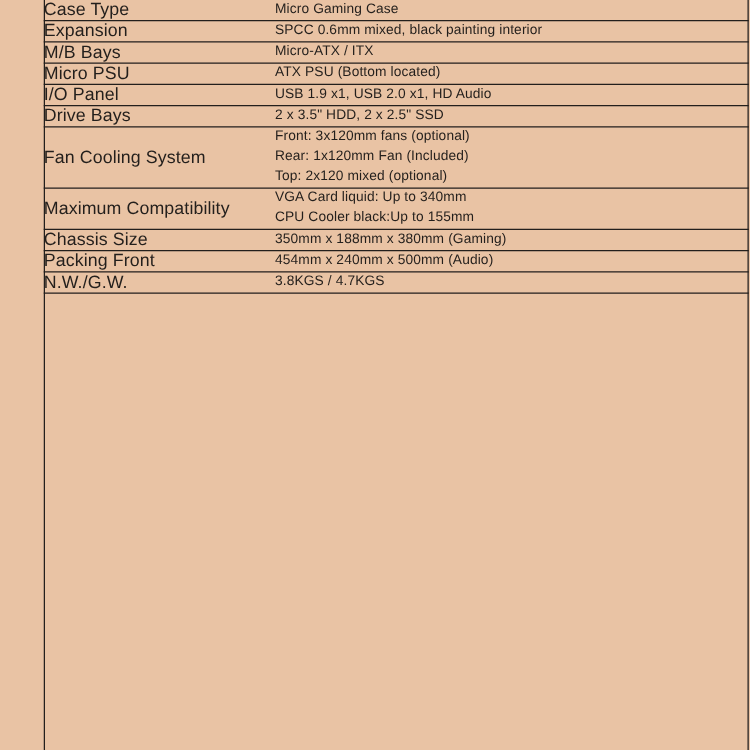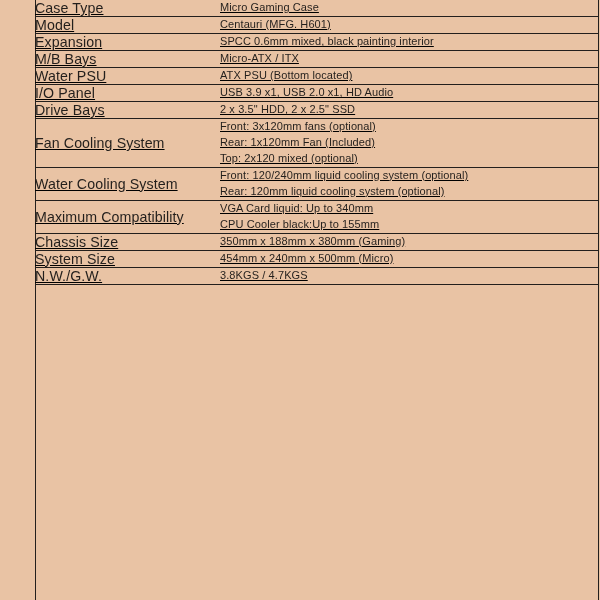--- a/index.html
+++ b/index.html
@@ -19,21 +19,20 @@
     height: 600px;
     background: #e9c3a4;
   }
   table.spec {
     position: absolute;
     left: 35px;
     top: -1px;
     width: 564px;
     border-collapse: collapse;
     table-layout: fixed;
-    text-decoration: underline;
   }
   table.spec td {
     border-top: 1.4px solid #231f1c;
     border-bottom: 1.4px solid #231f1c;
     border-left: none;
     border-right: none;
     padding: 0;
     vertical-align: middle;
     color: #231f1c;
   }
@@ -82,99 +81,86 @@
   <table class="spec">
     <tbody>
 
       <tr>
         <td class="label">Case Type</td>
         <td class="value">
           <span class="line">Micro Gaming Case</span>
         </td>
       </tr>
 
-      <tr>
-        <td class="label">Model</td>
-        <td class="value">
-          <span class="line">Centauri (MFG. H601)</span>
-        </td>
-      </tr>
 
       <tr>
         <td class="label">Expansion</td>
         <td class="value">
           <span class="line">SPCC 0.6mm mixed, black painting interior</span>
         </td>
       </tr>
 
       <tr>
         <td class="label">M/B Bays</td>
         <td class="value">
           <span class="line">Micro-ATX / ITX</span>
         </td>
       </tr>
 
       <tr>
-        <td class="label">Water PSU</td>
+        <td class="label">Micro PSU</td>
         <td class="value">
           <span class="line">ATX PSU (Bottom located)</span>
         </td>
       </tr>
 
       <tr>
         <td class="label">I/O Panel</td>
         <td class="value">
-          <span class="line">USB 3.9 x1, USB 2.0 x1, HD Audio</span>
+          <span class="line">USB 1.9 x1, USB 2.0 x1, HD Audio</span>
         </td>
       </tr>
 
       <tr>
         <td class="label">Drive Bays</td>
         <td class="value">
           <span class="line">2 x 3.5" HDD, 2 x 2.5" SSD</span>
         </td>
       </tr>
 
 
       <tr>
         <td class="label">Fan Cooling System</td>
         <td class="value">
           <span class="line">Front: 3x120mm fans (optional)</span>
           <span class="line">Rear: 1x120mm Fan (Included)</span>
           <span class="line">Top: 2x120 mixed (optional)</span>
         </td>
       </tr>
 
-      <tr>
-        <td class="label">Water Cooling System</td>
-        <td class="value">
-          <span class="line">Front: 120/240mm liquid cooling system (optional)</span>
-          <span class="line">Rear: 120mm liquid cooling system (optional)</span>
-        </td>
-      </tr>
 
       <tr>
         <td class="label">Maximum Compatibility</td>
         <td class="value">
           <span class="line">VGA Card liquid: Up to 340mm</span>
           <span class="line">CPU Cooler black:Up to 155mm</span>
         </td>
       </tr>
 
       <tr>
         <td class="label">Chassis Size</td>
         <td class="value">
           <span class="line">350mm x 188mm x 380mm (Gaming)</span>
         </td>
       </tr>
 
       <tr>
-        <td class="label">System Size</td>
+        <td class="label">Packing Front</td>
         <td class="value">
-          <span class="line">454mm x 240mm x 500mm (Micro)</span>
+          <span class="line">454mm x 240mm x 500mm (Audio)</span>
         </td>
       </tr>
 
       <tr>
         <td class="label">N.W./G.W.</td>
         <td class="value">
           <span class="line">3.8KGS / 4.7KGS</span>
         </td>
       </tr>
 

